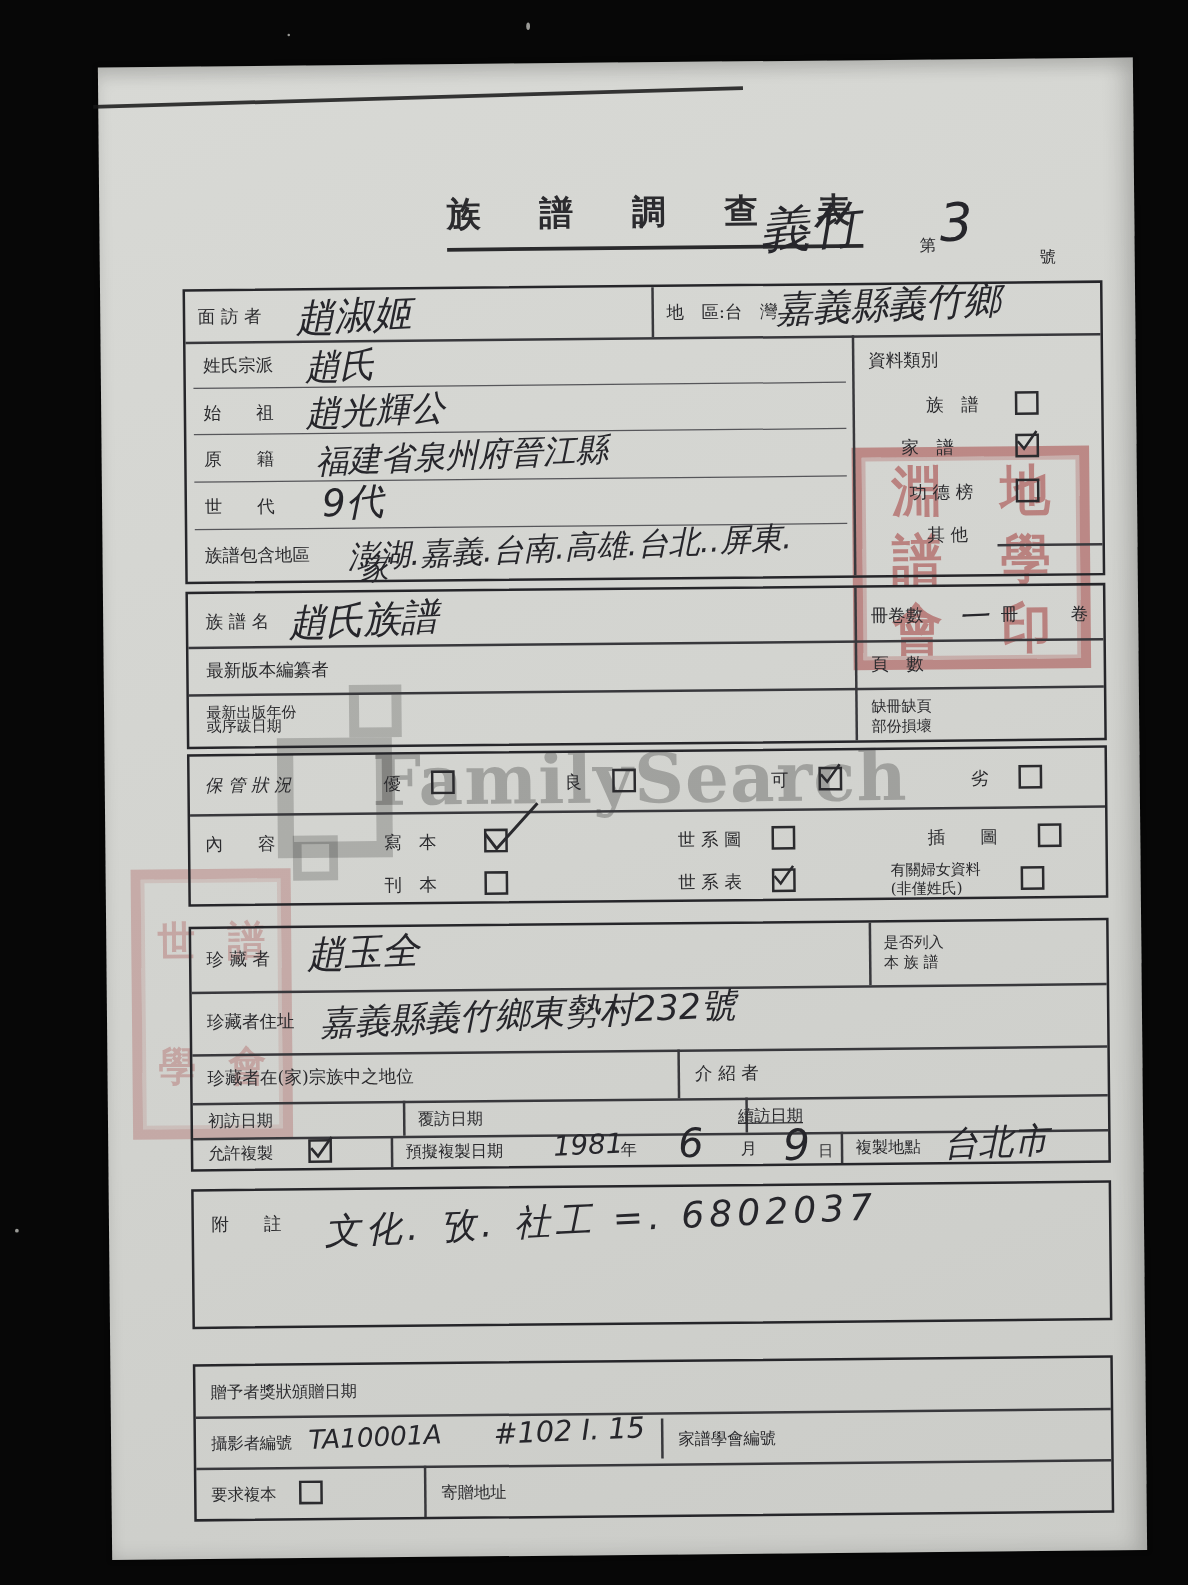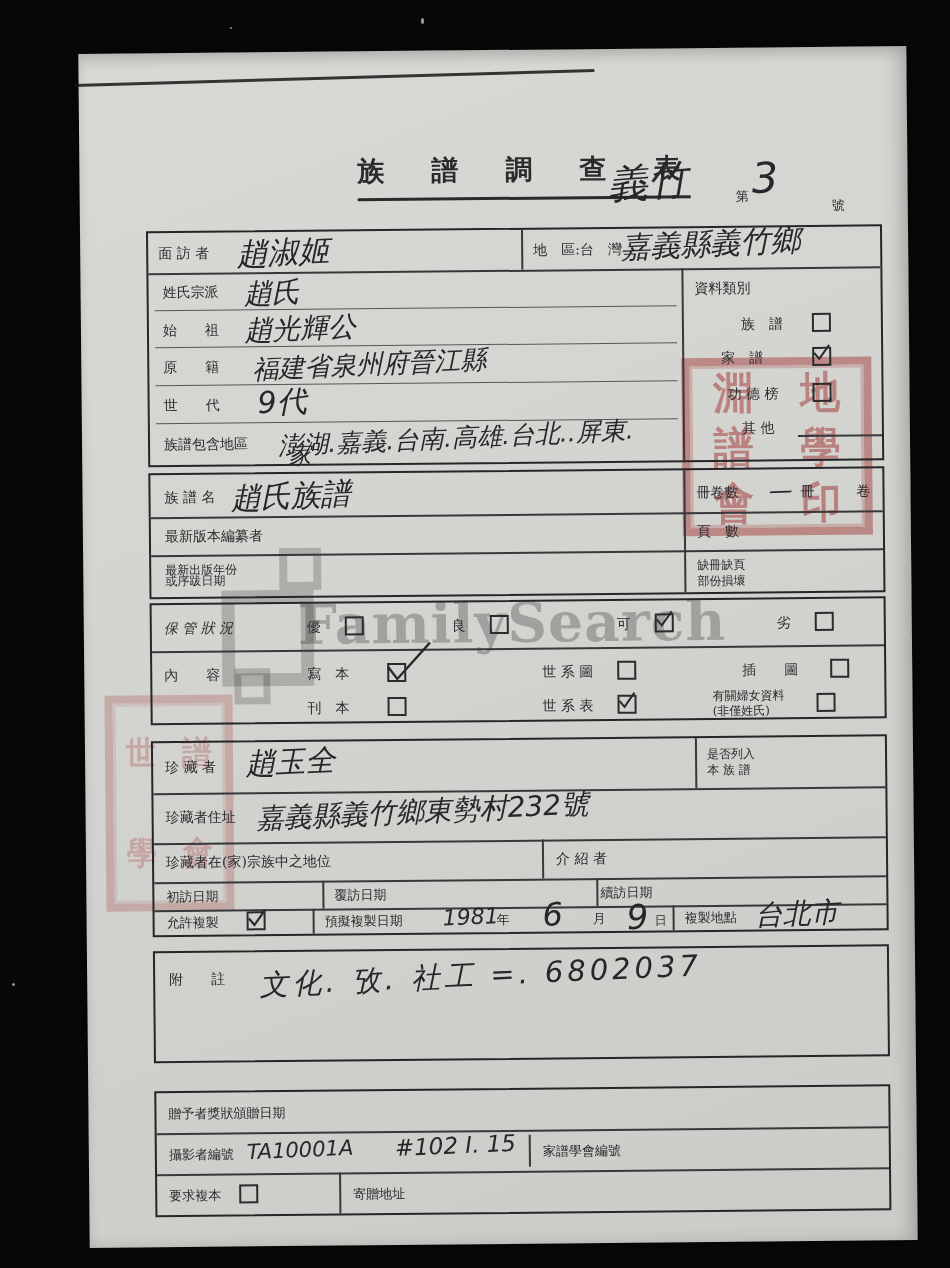--- a/index.html
+++ b/index.html
@@ -187,21 +187,21 @@
     <div class="prt md" style="left:12px;top:16px;">珍 藏 者</div>
     <div class="hw" style="left:92px;top:0px;font-size:30px;">趙玉全</div>
     <div class="prt tiny" style="left:554px;top:8px;">是否列入</div>
     <div class="prt tiny" style="left:554px;top:24px;">本 族 譜</div>
     <div class="prt md" style="left:12px;top:66px;">珍藏者住址</div>
     <div class="hw" style="left:102px;top:52px;font-size:28px;">嘉義縣義竹鄉東勢村232號</div>
     <div class="prt md" style="left:12px;top:111px;">珍藏者在(家)宗族中之地位</div>
     <div class="prt md" style="left:402px;top:111px;">介 紹 者</div>
     <div class="prt sm" style="left:12px;top:145px;">初訪日期</div>
     <div class="prt sm" style="left:180px;top:145px;">覆訪日期</div>
-    <div class="prt sm" style="left:446px;top:145px;">續訪日期</div>
+    <div class="prt sm" style="left:436px;top:145px;text-decoration:underline;">續訪日期</div>
     <div class="prt sm" style="left:12px;top:171px;">允許複製</div>
     <div class="cb on" style="left:92px;top:169px;">
         <svg class="ck" width="22" height="22" viewBox="0 0 20 20">
           <path d="M3 11 L8 17 L18 3" stroke="#2a2a2e" stroke-width="2" fill="none"></path>
         </svg>
       </div>
     <div class="prt sm" style="left:170px;top:171px;">預擬複製日期</div>
     <div class="hw" style="left:288px;top:164px;font-size:22px;">1981</div>
     <div class="prt sm" style="left:342px;top:171px;">年</div>
     <div class="hw" style="left:388px;top:156px;font-size:32px;">6</div>

